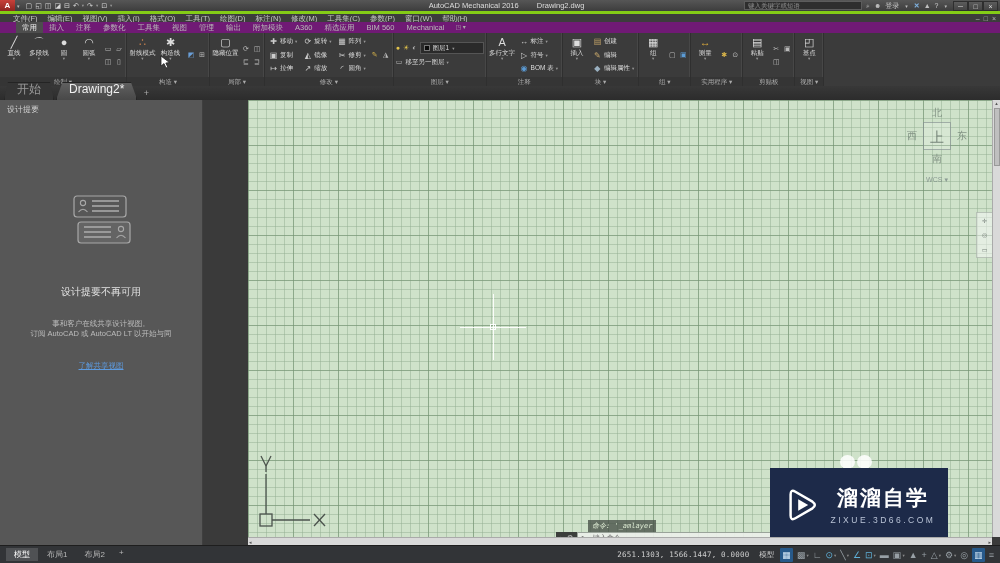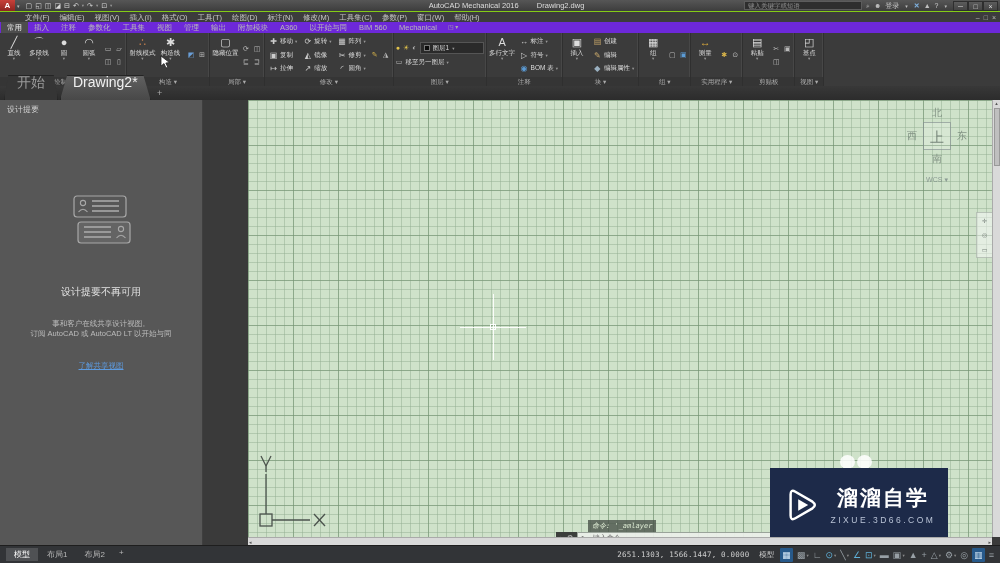--- a/index.html
+++ b/index.html
@@ -27,29 +27,29 @@
   .mini-ico { color:#c0c0c0; font-size:7px; }
   .signin { color:#c8c8c8; font-size:7px; }
   .blue-ico { color:#7fb2e0; font-size:7px; font-weight:bold; }
   .help-ico { color:#cfcfcf; font-size:7px; }
   .winbtns { display:flex; }
   .winbtn { width:15px; height:10px; text-align:center; font-size:7px; line-height:10px;
     color:#ddd; background:linear-gradient(#5c5c5c,#444); border:1px solid #2e2e2e; }
 
   
   .menubar { position:absolute; top:11px; left:0; right:0; height:11px; background:#3c3c3c;
-    border-top:1px solid #84cc16; display:flex; align-items:center; font-size:7.5px;
-    color:#c8c8c8; padding-left:20px; }
+    border-top:3px solid #84cc16; display:flex; align-items:center; font-size:7.5px;
+    color:#c8c8c8; padding-left:8px; }
   .menu-item { padding:0 5px; line-height:11px; }
   .docwin-ctrls { margin-left:auto; display:flex; gap:4px; padding-right:4px;
     color:#b8b8b8; font-size:7px; }
 
   
-  .ribbontabs { position:absolute; top:22px; left:0; right:0; height:11px; background:#6d28d9;
-    display:flex; font-size:7.5px; color:#b8b8b8; padding-left:1px; }
+  .ribbontabs { position:absolute; top:22px; left:0; right:0; height:11px; background:#701a75;
+    display:flex; font-size:7.5px; color:#b8b8b8; padding-left:16px; }
   .rtab { padding:0 6px; line-height:11px; }
   .rtab.active { background:#4d4d4d; color:#f0f0f0; }
   .rtab-toggle { color:#aaa; font-size:6px; padding:0 5px; line-height:11px; }
 
   
   .ribbonbody { position:absolute; top:33px; left:0; right:0; height:53px; background:#3b3b3b;
     display:flex; }
   .panel { display:flex; flex-direction:column; border-right:1px solid #2f2f2f;
     box-shadow:inset -1px 0 0 #474747; }
   .ptools { flex:1; display:flex; align-items:stretch; padding:1px 2px; gap:2px; }
@@ -75,21 +75,21 @@
   .lselect { display:flex; align-items:center; gap:3px; background:#2a2a2a;
     border:1px solid #555; height:12px; padding:0 3px; min-width:64px; }
   .swatch { width:6px; height:6px; background:#0c0c0c; border:1px solid #777; }
   .ltext { font-size:6.5px; color:#ddd; white-space:nowrap; }
   .lmove { display:flex; align-items:center; gap:2px; }
 
   
   .filetabs { position:absolute; top:86px; left:0; right:0; height:14px;
     background:linear-gradient(#383838,#2c2c2c); display:flex; align-items:flex-end;
     padding-left:4px; gap:2px; }
-  .ftab { height:25px; padding:0 12px; font-size:14px; line-height:13px; color:#9a9a9a;
+  .ftab { height:18px; padding:0 12px; font-size:12px; line-height:13px; color:#9a9a9a;
     background:#353535; border:1px solid #242424; border-bottom:none;
     clip-path:polygon(8% 0,92% 0,100% 100%,0 100%); }
   .ftab.active { background:linear-gradient(#606060,#484848); color:#f0f0f0; }
   .ftab-add { width:14px; height:13px; text-align:center; color:#aaa; font-size:9px;
     line-height:13px; }
 
   
   .main { position:absolute; top:100px; left:0; right:0; bottom:18px; }
 
   
@@ -255,21 +255,21 @@
         <span class="rtab active">常用</span>
         <span class="rtab">插入</span>
         <span class="rtab">注释</span>
         <span class="rtab">参数化</span>
         <span class="rtab">工具集</span>
         <span class="rtab">视图</span>
         <span class="rtab">管理</span>
         <span class="rtab">输出</span>
         <span class="rtab">附加模块</span>
         <span class="rtab">A360</span>
-        <span class="rtab">以开始与同</span>
+        <span class="rtab">精选应用</span>
         <span class="rtab">BIM 560</span>
         <span class="rtab">Mechanical</span>
       </span>
     <span class="rtab-toggle">◳ ▾</span>
   </div>
 
   <div class="ribbonbody">
       <div class="panel">
         <div class="ptools">
           <div class="gbig">

